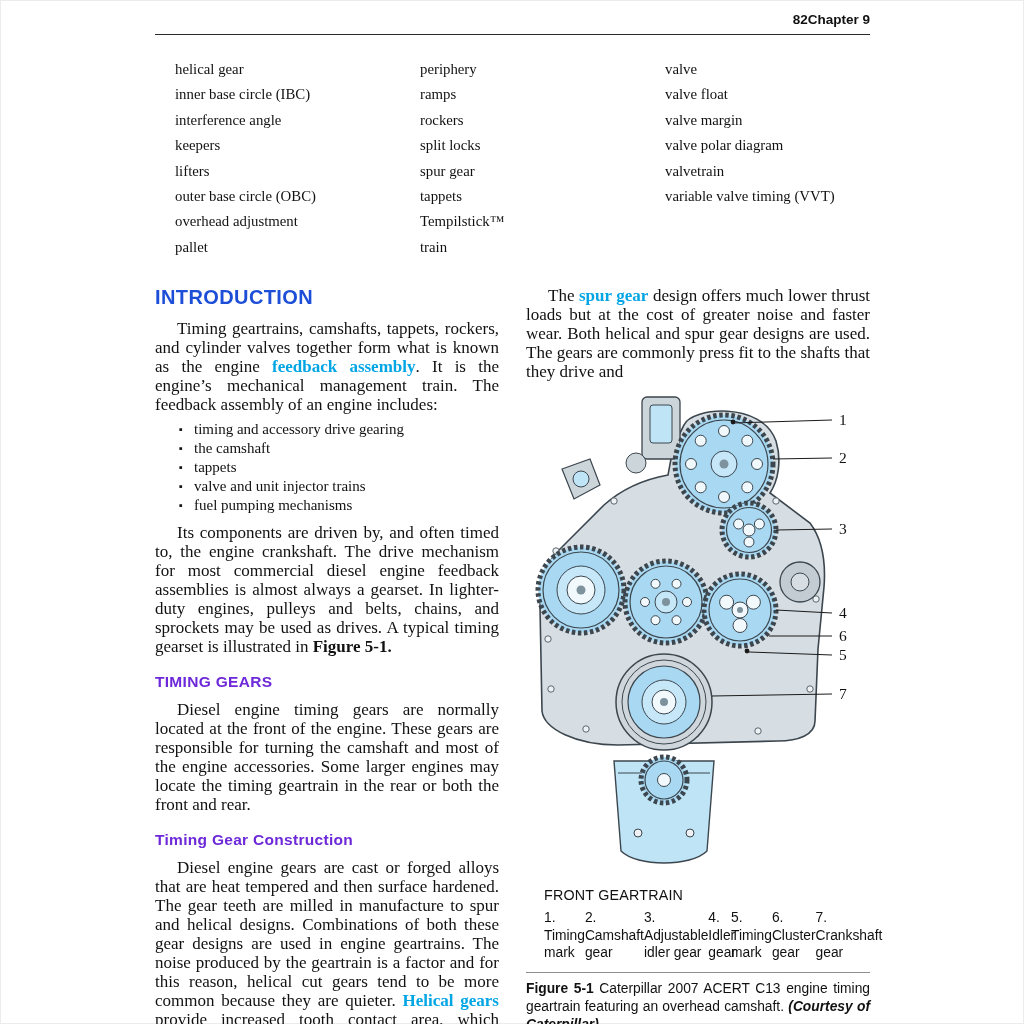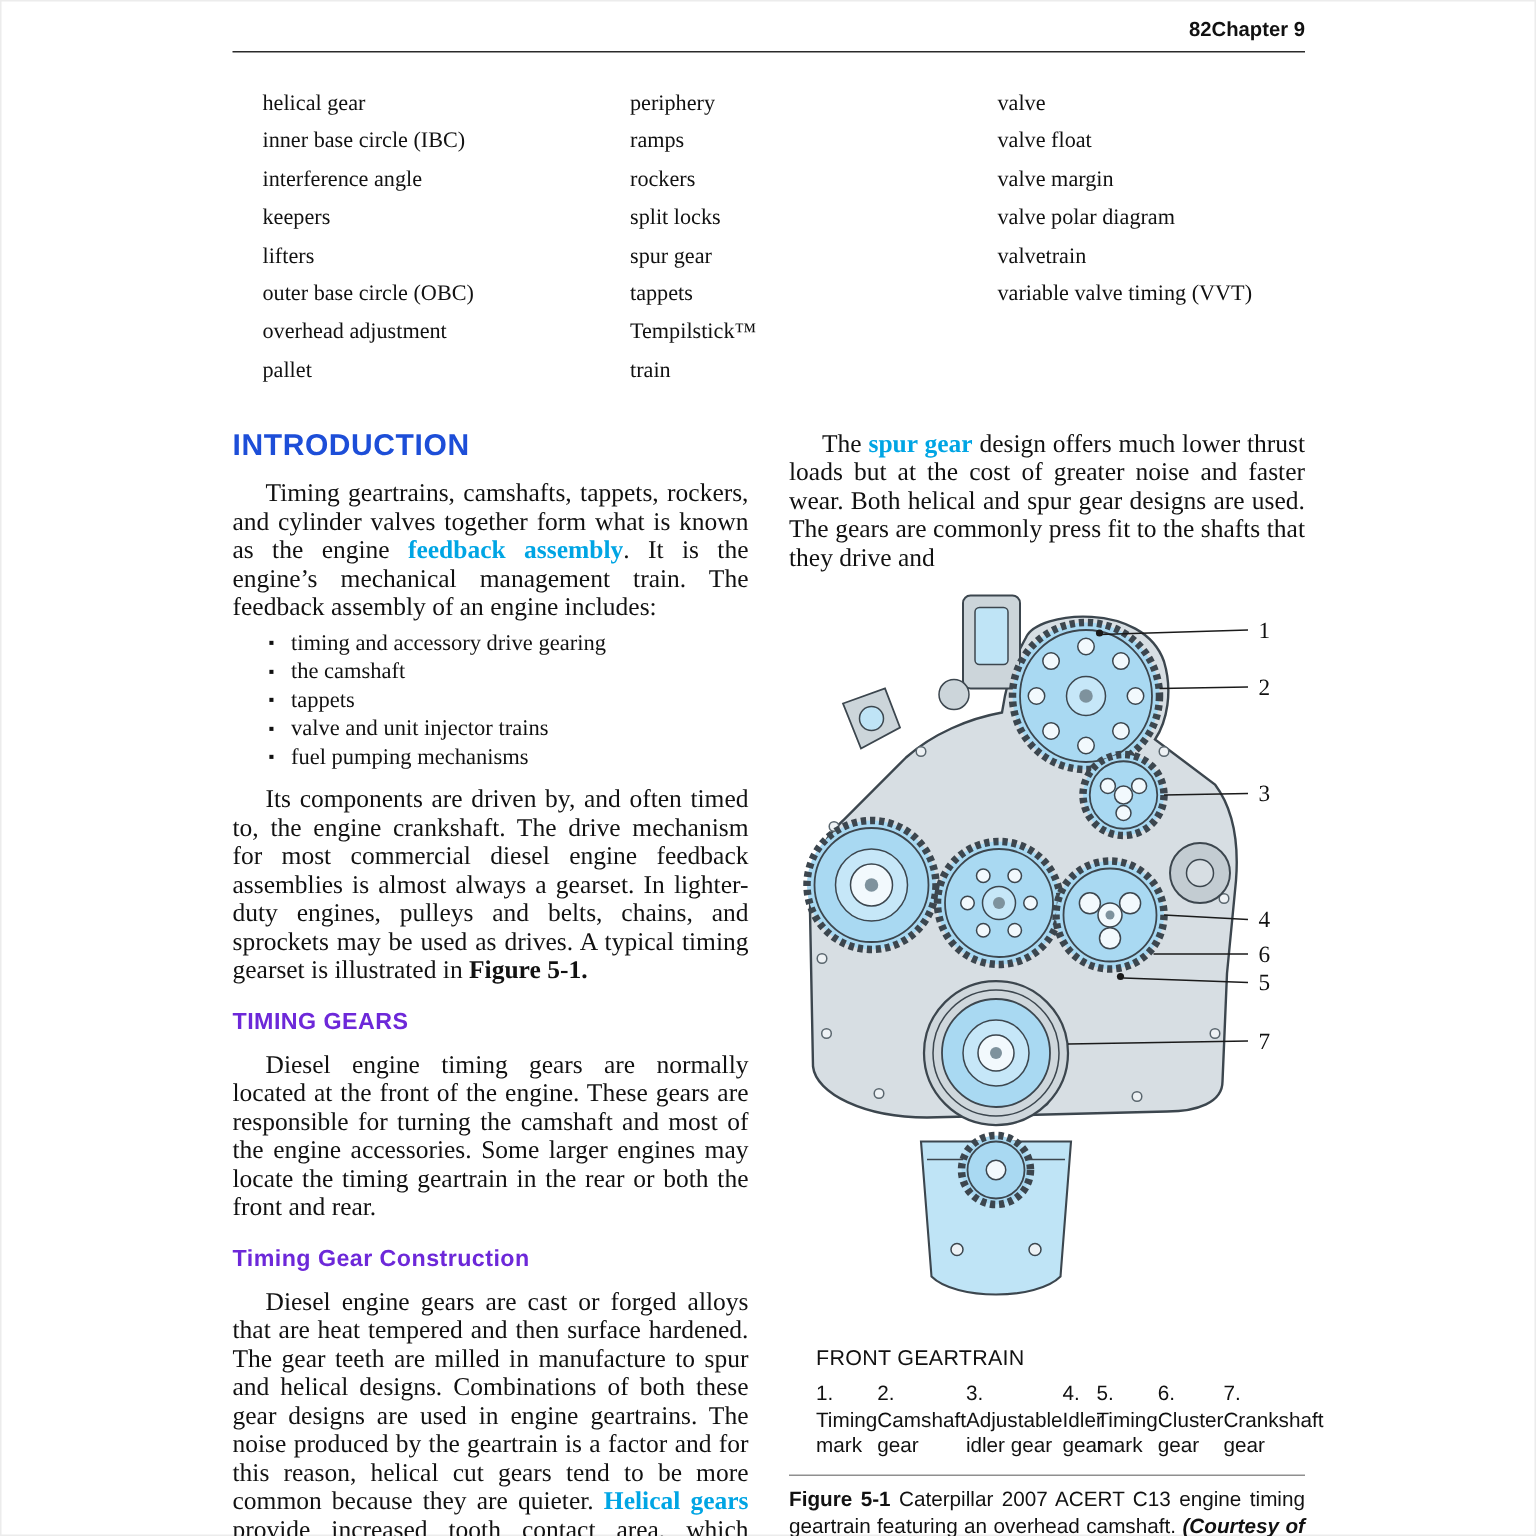--- a/index.html
+++ b/index.html
@@ -27,21 +27,21 @@
          letter-spacing:.3px;margin:17px 0 9px;font-weight:bold}
   p.body{font-size:17px;line-height:19px;text-align:justify;text-indent:22px;margin:0 0 6px}
   .term{color:#00a5e4;font-weight:bold}
   .bold{font-weight:bold}
   ul.bullets{list-style:none;margin:2px 0 8px;padding:0}
   ul.bullets li{font-size:15px;line-height:19px;padding-left:39px;position:relative}
   ul.bullets li::before{content:"▪";position:absolute;left:24px;top:0;font-size:11px}
   
   .figure{margin-top:8px}
   .fig-svg{display:block}
-  .legend{font-family:"Liberation Sans",sans-serif;font-size:13.8px;padding-left:18px;margin-top:11px}
+  .legend{font-family:"Liberation Sans",sans-serif;font-size:13.8px;padding-left:18px;margin-top:0}
   .legend-title{font-size:14.3px;letter-spacing:.2px;margin-bottom:6px}
   .legend-cols{display:flex}
   .legend-col{display:flex;flex-direction:row;line-height:17.5px}
   .legend-col-l{width:187px}
   .caption{font-family:"Liberation Sans",sans-serif;font-size:13.8px;line-height:18px;
            border-top:1px solid #8f8f8f;margin-top:10px;padding-top:7px;text-align:justify}
   .cap-label{font-weight:bold}
   .cap-credit{font-weight:bold;font-style:italic}
   .co{font-family:"Liberation Serif",serif;font-size:15.5px;fill:#111}
 </style>

